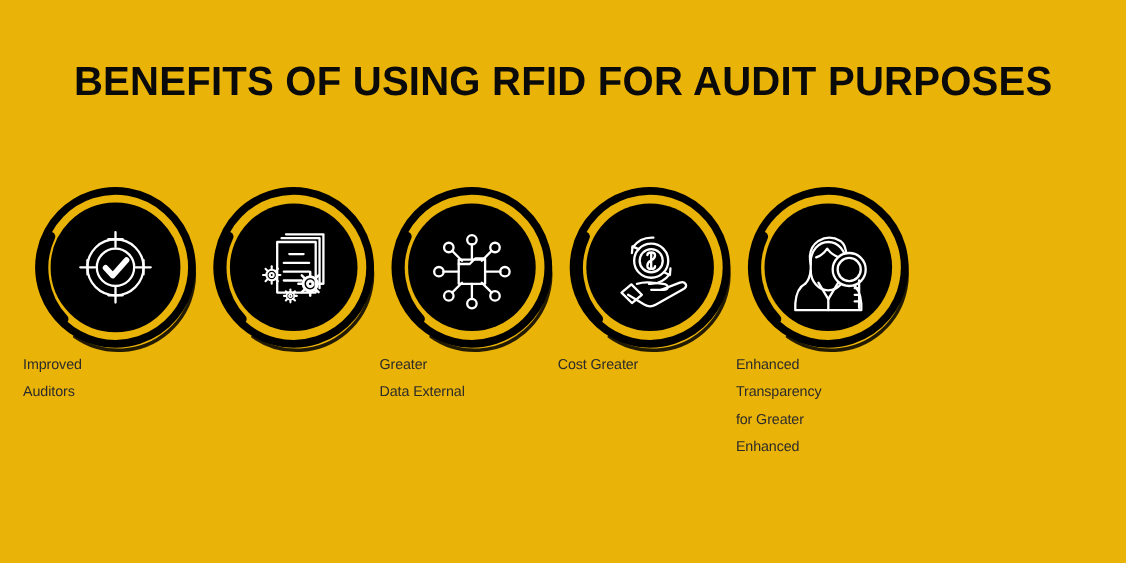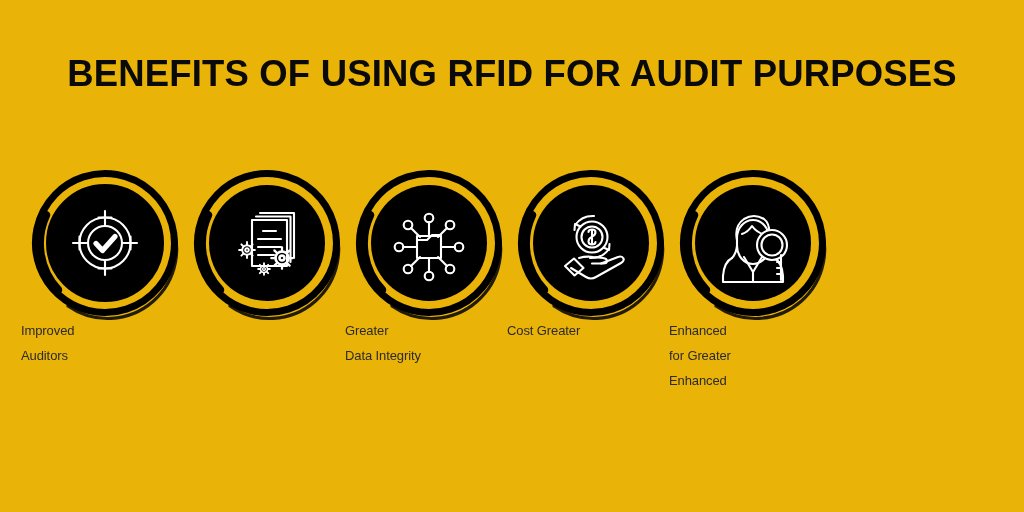--- a/index.html
+++ b/index.html
@@ -219,21 +219,21 @@
             <circle cx="103" cy="77" r="4.3"></circle>
             <circle cx="52" cy="55" r="4.3"></circle>
             <circle cx="94" cy="55" r="4.3"></circle>
             <circle cx="52" cy="99" r="4.3"></circle>
             <circle cx="94" cy="99" r="4.3"></circle>
           </g>
         </svg>
       </div>
       <div class="caption">
         <div>Greater</div>
-        <div>Data Integrity</div>
+        <div>Data External</div>
       </div>
     </div>
 
     <div class="item">
       <div class="badge">
         <svg viewBox="0 0 146 146" xmlns="http://www.w3.org/2000/svg">
           <path d="M73 3.5 A69.5 69.5 0 1 1 72.9 3.5 Z" fill="none" stroke="#000" stroke-width="7" stroke-linecap="round" transform="rotate(-18 73 73)"></path>
           <path d="M137 48 A69 69 0 0 1 36 136" fill="none" stroke="#000" stroke-width="3.2" stroke-linecap="round" opacity="0.85"></path>
           <path d="M14 45 A68 68 0 0 0 26 120" fill="none" stroke="#000" stroke-width="8.5" stroke-linecap="round"></path>
           <circle cx="73" cy="73" r="58" fill="#000000"></circle>
@@ -275,19 +275,20 @@
             <path d="M73 102 L73 112"></path>
             <circle cx="92" cy="75" r="15" fill="#000000"></circle>
             <circle cx="92" cy="75" r="10.5"></circle>
             <path d="M101 85 L101 110"></path>
             <path d="M97 92 L101 92 M97 98 L101 98 M97 104 L101 104"></path>
           </g>
         </svg>
       </div>
       <div class="caption">
         <div>Enhanced</div>
+        <div>Transparency</div>
         <div>for Greater</div>
         <div>Enhanced</div>
       </div>
     </div>
 
   </div>
 </div>
 
 </body></html>

